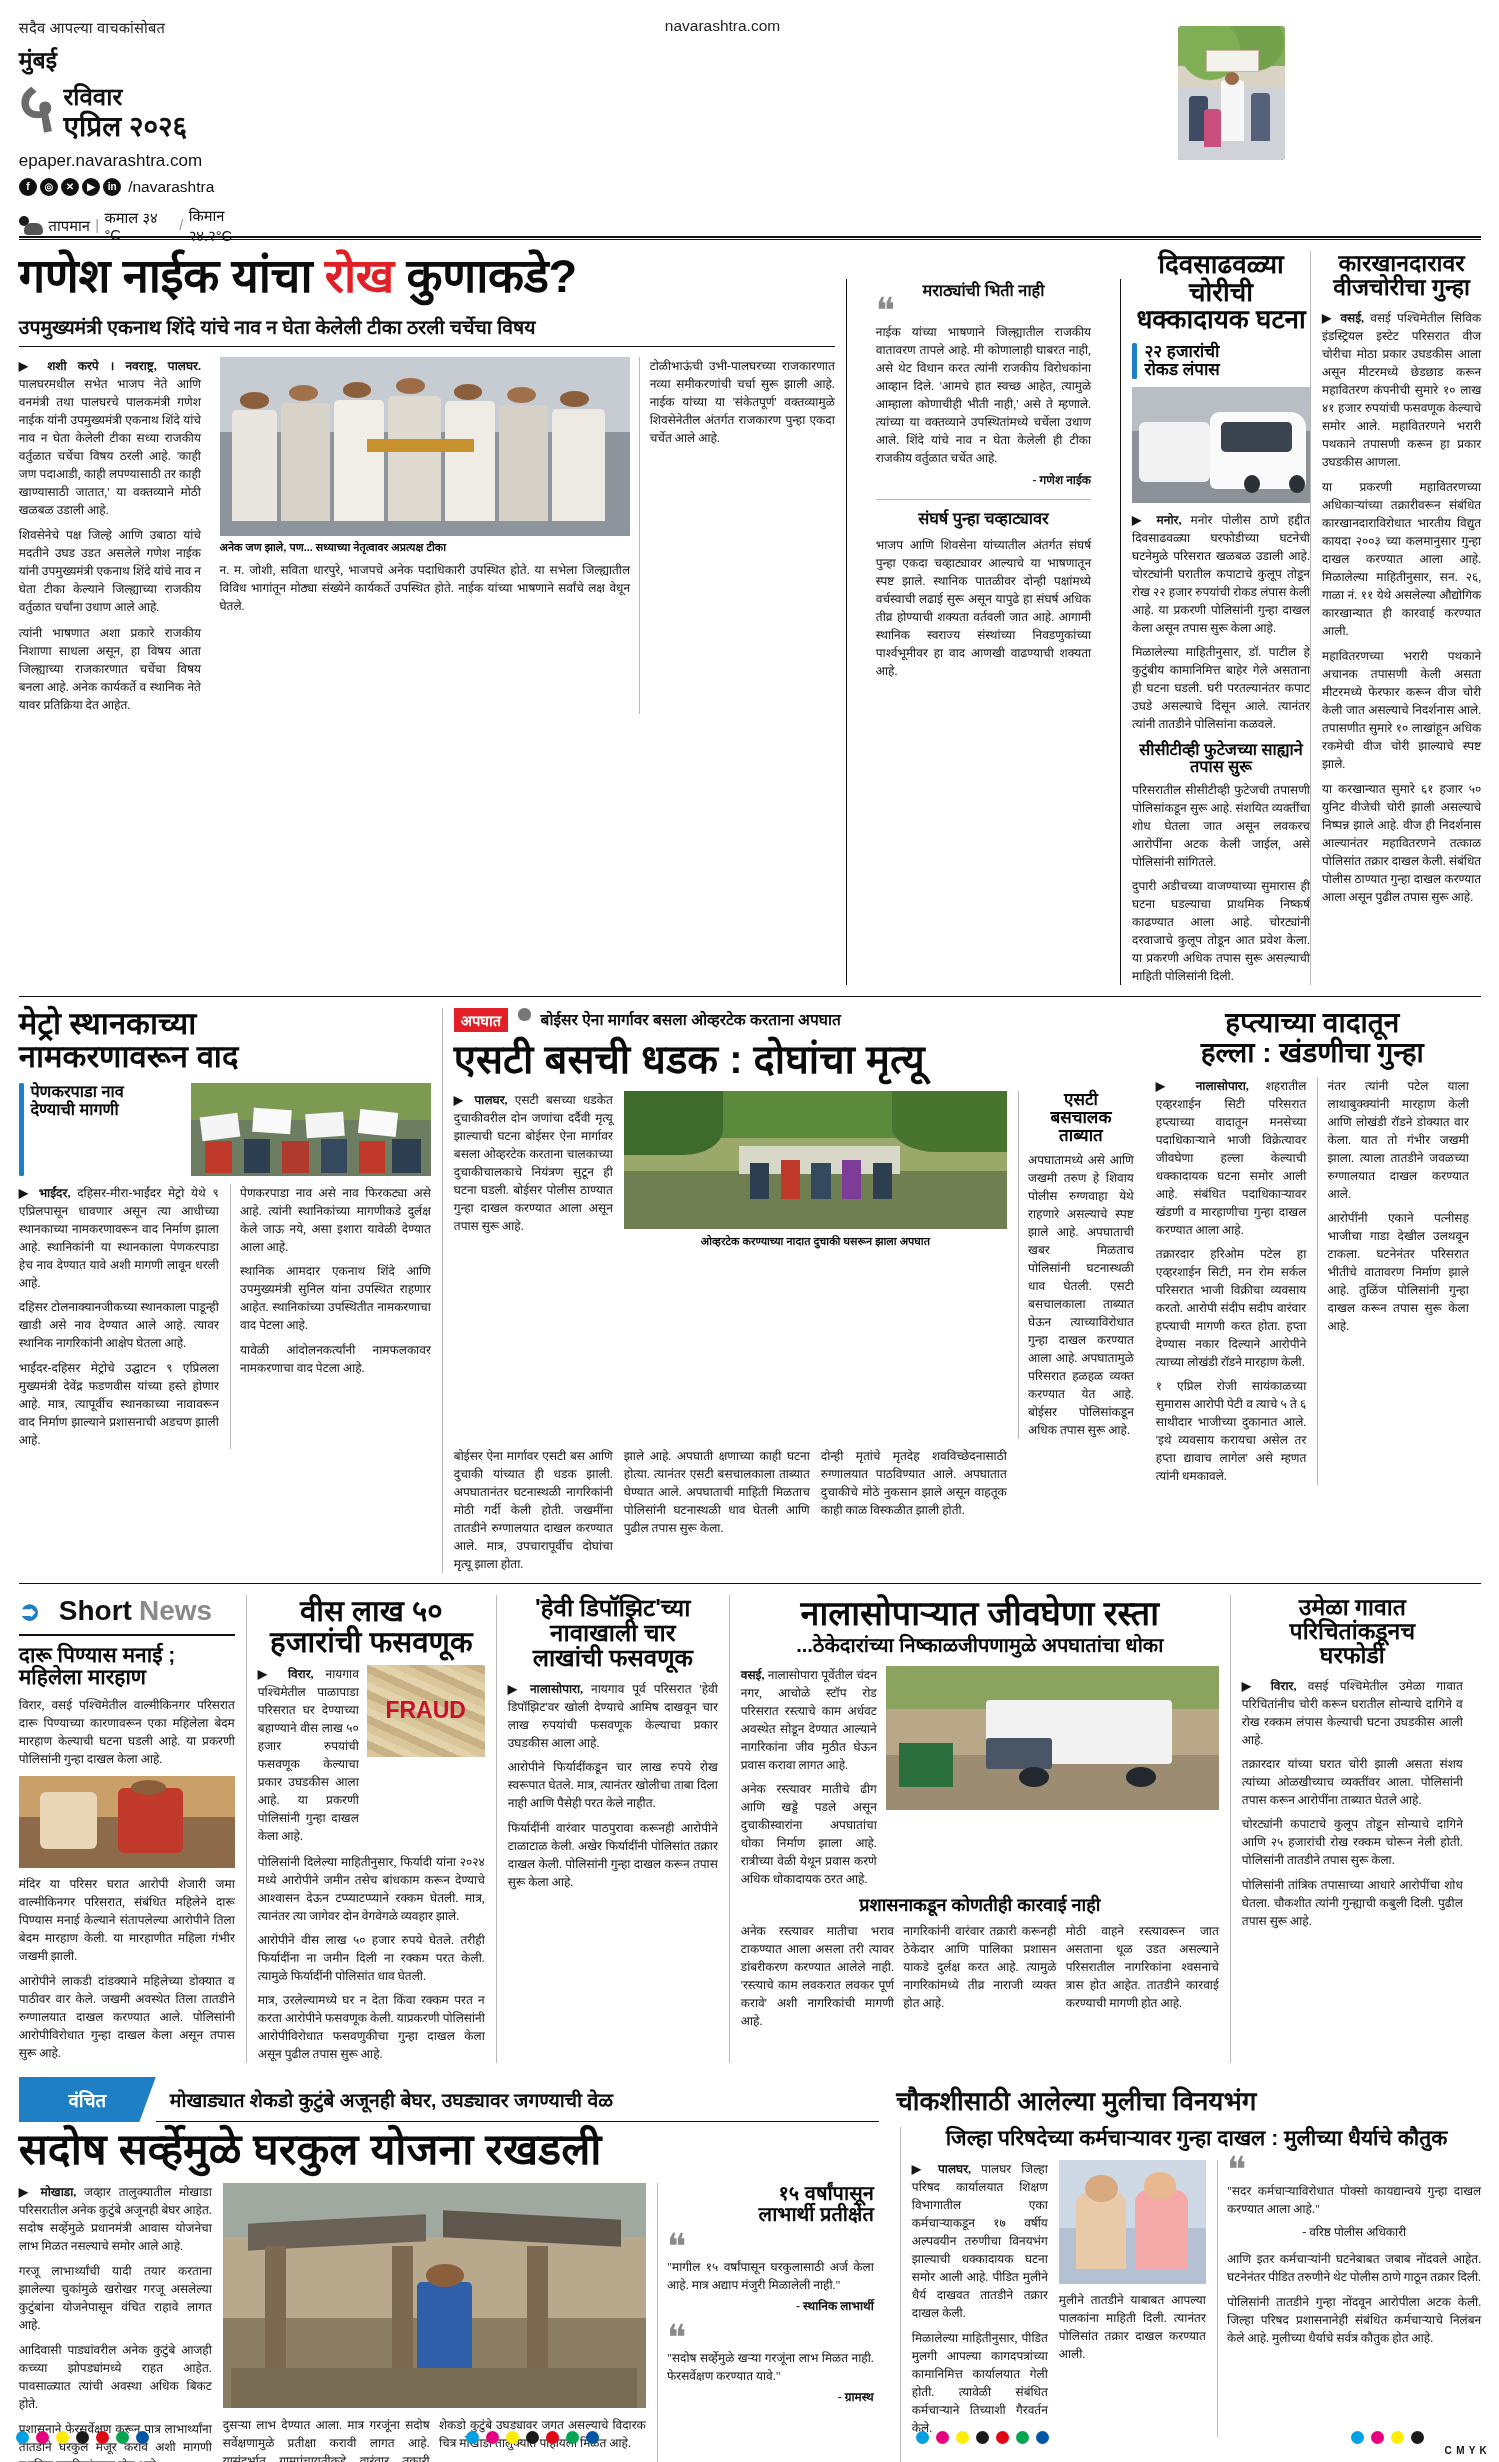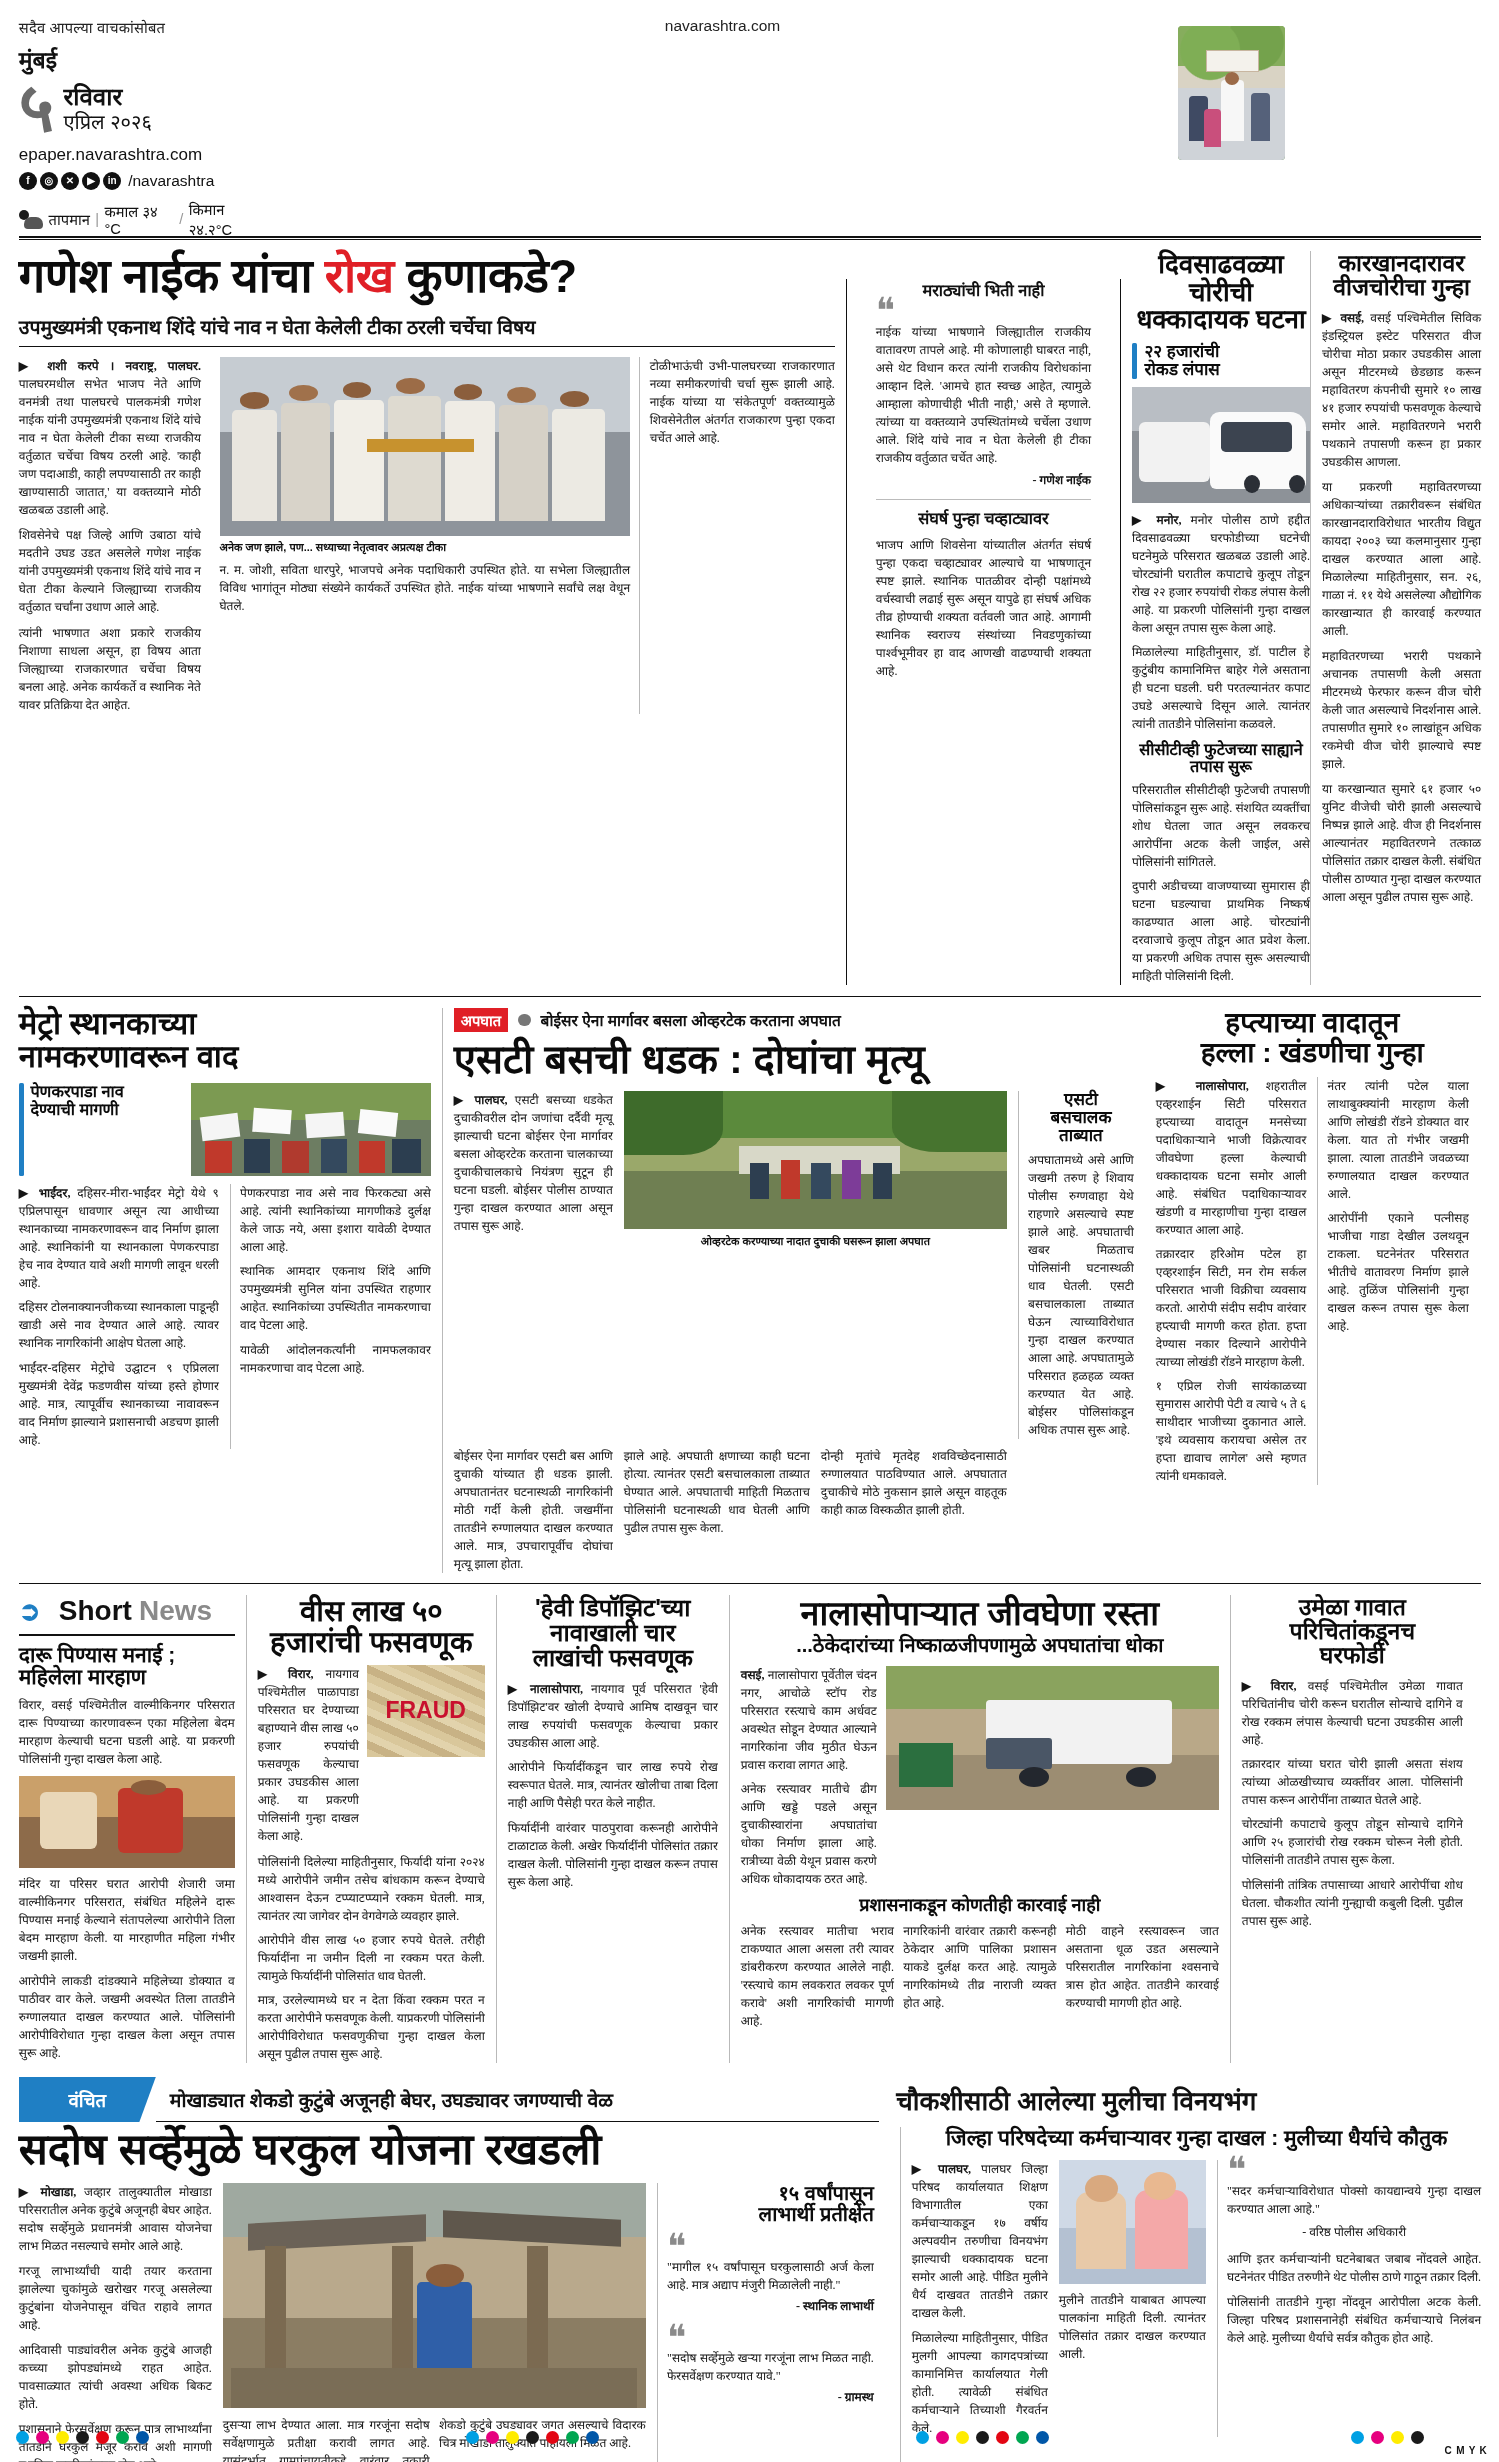--- a/index.html
+++ b/index.html
@@ -14,21 +14,21 @@
 
   
   .masthead { position: relative; height: 233px; display: flex; align-items: flex-start; }
   .mh-left { width: 256px; padding-top: 17px; padding-left: 7.8px; }
   .tagline { font-size: 14.7px; letter-spacing: 0.2px; color: #222; font-family: "Liberation Sans", sans-serif; }
   .city { font-size: 23px; font-weight: bold; margin-top: 6.2px; font-family: "Liberation Sans", sans-serif; }
   .dateblock { display: flex; align-items: flex-start; margin-top: 3.1px; }
   .bigday { font-size: 68px; font-weight: bold; color: #6b6b6b; line-height: .86; font-family: "Liberation Sans", sans-serif; }
   .dtext { margin-left: 9.3px; padding-top: 4.7px; }
   .dweek { font-size: 24px; font-weight: bold; line-height: 1.15; font-family: "Liberation Sans", sans-serif; }
-  .dmon { font-size: 20px; font-weight: normal; line-height: 1.15; font-family: "Liberation Sans", sans-serif; }
+  .dmon { font-size: 28px; font-weight: bold; line-height: 1.15; font-family: "Liberation Sans", sans-serif; }
   .epaper { font-size: 17px; margin-top: 7.8px; font-family: "Liberation Sans", sans-serif; }
   .socialrow { display: flex; align-items: center; gap: 3.1px; margin-top: 7px; }
   .sic { width: 18px; height: 18px; border-radius: 50%; background: #111; color: #fff;
          font-size: 10px; font-weight: bold; display: flex; align-items: center; justify-content: center;
          font-family: "Liberation Sans", sans-serif; }
   .shandle { font-size: 15.5px; margin-left: 3.9px; font-family: "Liberation Sans", sans-serif; }
   .temprow { display: flex; align-items: center; gap: 5.4px; margin-top: 9.3px; font-size: 14.7px;
              font-family: "Liberation Sans", sans-serif; }
   .wicon { width: 26px; height: 20px; position: relative; }
   .wicon .sun { position: absolute; left: 0; top: 0.8px; width: 10px; height: 10px; border-radius: 50%; background: #1a1a1a; }
@@ -81,21 +81,21 @@
   .h-lead .red { color: #e01f26; }
   .sub-lead { font-size: 19.4px; font-weight: bold; margin-top: 12.4px; padding-bottom: 6.2px;
               border-bottom: 1.6px solid #111; font-family: "Liberation Sans", sans-serif; }
 
   .photo { background: linear-gradient(135deg,#9aa6b2,#6d7a86); position: relative; overflow: hidden; }
   .caption { font-size: 11px; font-weight: bold; line-height: 1.35; padding-top: 4.7px;
              font-family: "Liberation Sans", sans-serif; }
   .bq-head { font-size: 16.3px; font-weight: bold; font-family: "Liberation Sans", sans-serif; text-align: center; }
   .quotemark { font-size: 36px; color: #8a8a8a; line-height: .6; font-family: "Liberation Serif", serif; }
 
-  .kicker-bar { display: flex; align-items: center; gap: 10px; }
+  .kicker-bar { display: flex; gap: 10px; }
   .kicker-red { background: #e01f26; color: #fff; font-size: 14.7px; font-weight: bold; padding: 1.6px 7px;
                 font-family: "Liberation Sans", sans-serif; }
   .kicker-dot { width: 12.4px; height: 12.4px; border-radius: 50%; background: #777; }
   .kicker-txt { font-size: 15.5px; font-weight: bold; font-family: "Liberation Sans", sans-serif; }
 
   .bluebar { width: 5.4px; background: #1f7fc4; border-radius: 1.6px; }
 
   
   .shortnews-head { display: flex; align-items: center; gap: 7px; }
   .sn-icon { width: 33px; height: 33px; color: #1f7fc4; font-size: 26px; line-height: 33px;

